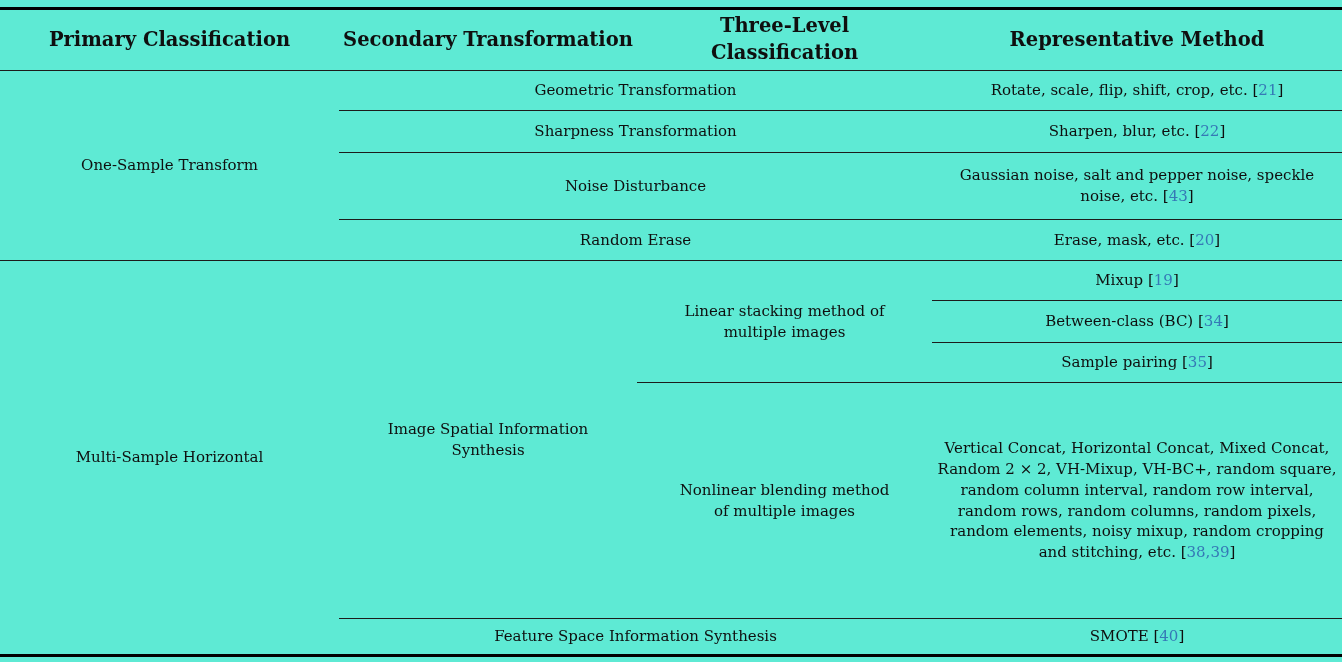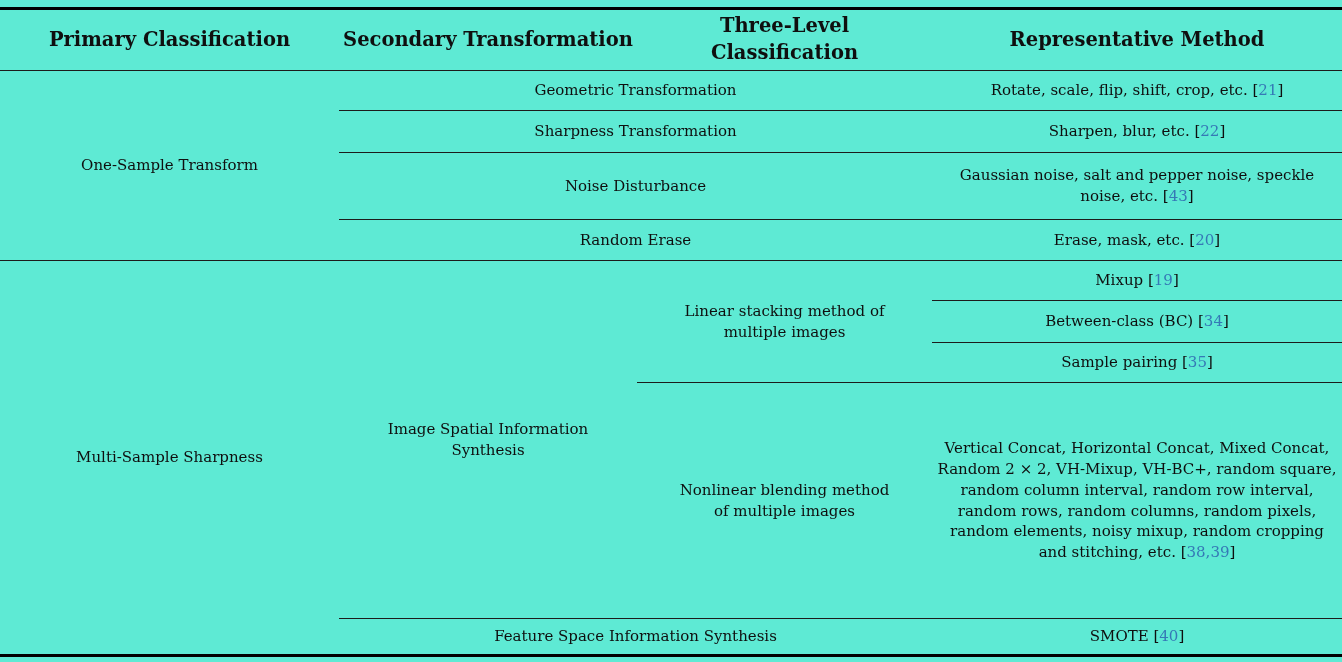--- a/index.html
+++ b/index.html
@@ -82,21 +82,21 @@
       <tr class="h67">
         <td colspan="2">Noise Disturbance</td>
         <td><span>Gaussian noise, salt and pepper noise, speckle noise, etc. </span><span>[</span><span class="cite">43</span><span>]</span></td>
       </tr>
       <tr class="h41">
         <td colspan="2">Random Erase</td>
         <td><span>Erase, mask, etc. </span><span>[</span><span class="cite">20</span><span>]</span></td>
       </tr>
 
       <tr class="h40">
-        <td rowspan="5">Multi-Sample Sharpness</td>
+        <td rowspan="5">Multi-Sample Horizontal</td>
         <td rowspan="4"><span class="narrow-250">Image Spatial Information Synthesis</span></td>
         <td rowspan="3"><span class="narrow-250">Linear stacking method of multiple images</span></td>
         <td><span>Mixup </span><span>[</span><span class="cite">19</span><span>]</span></td>
       </tr>
       <tr class="h42">
         <td><span>Between-class (BC) </span><span>[</span><span class="cite">34</span><span>]</span></td>
       </tr>
       <tr class="h40">
         <td><span>Sample pairing </span><span>[</span><span class="cite">35</span><span>]</span></td>
       </tr>

